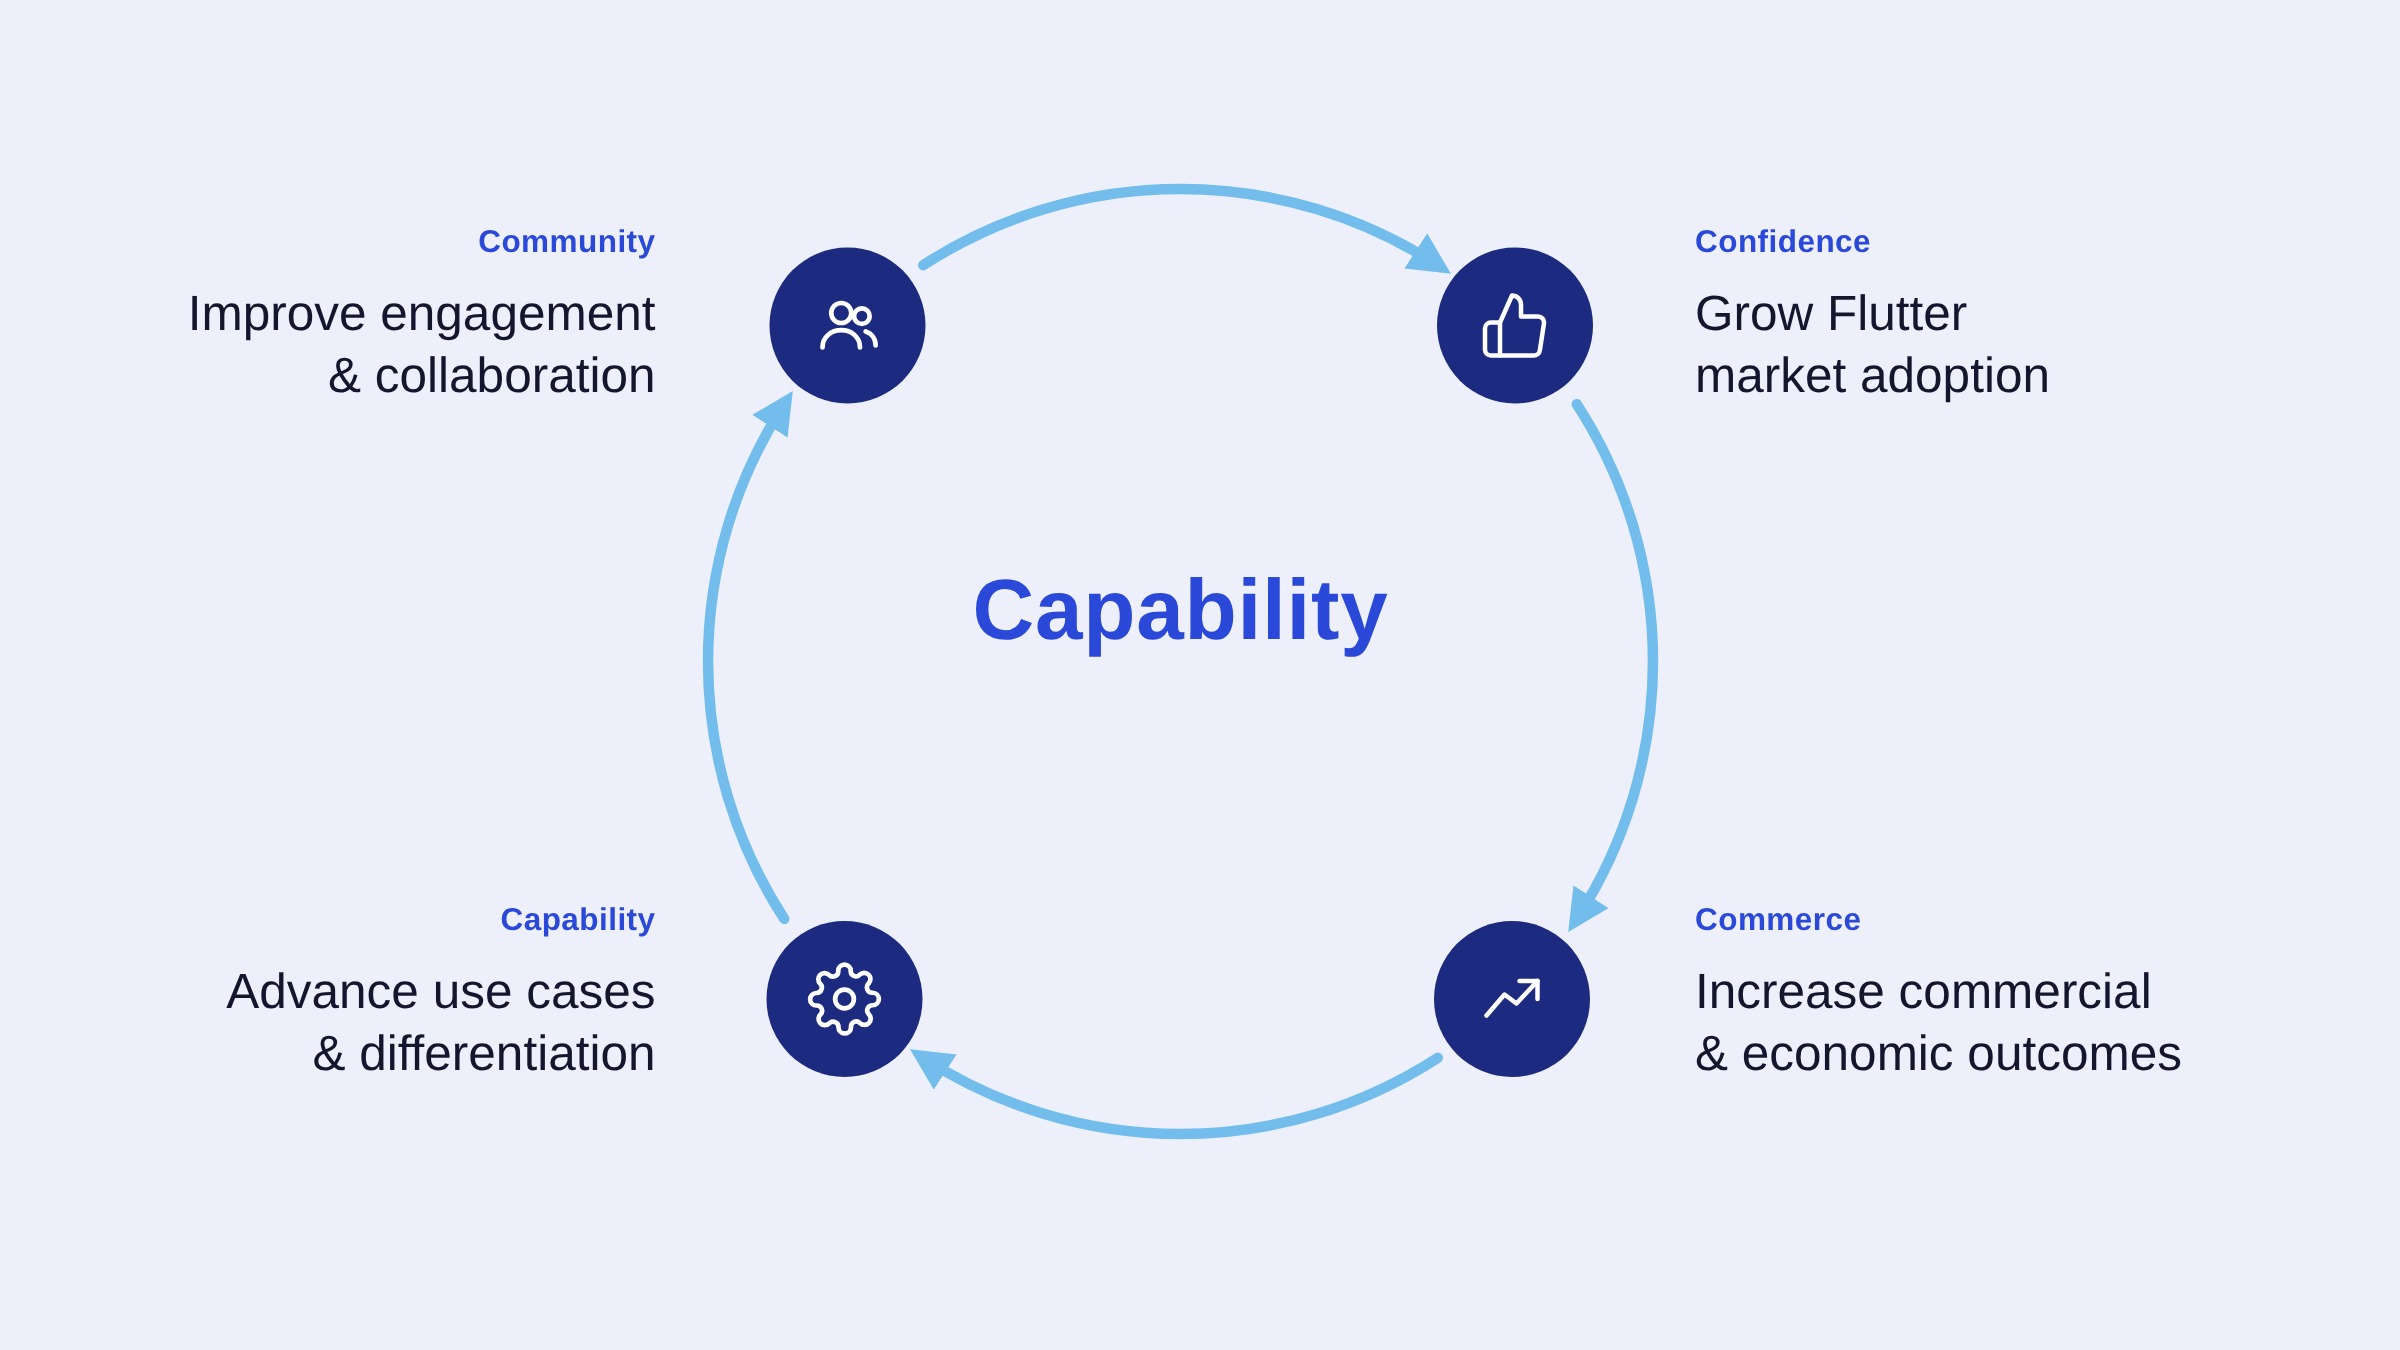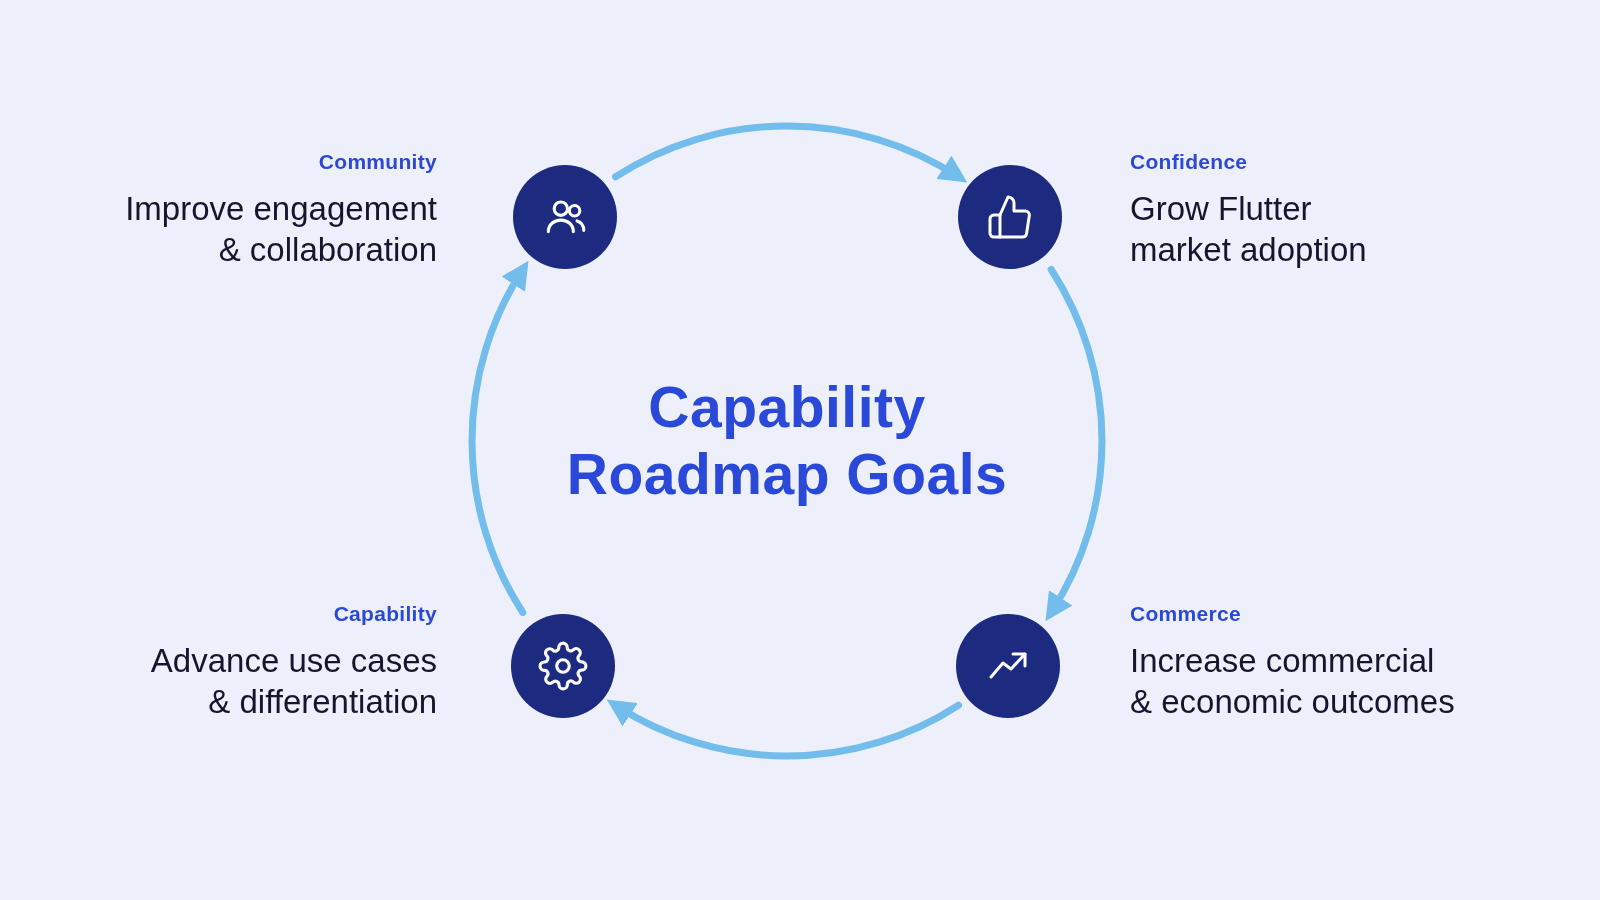--- a/index.html
+++ b/index.html
@@ -72,21 +72,20 @@
       </marker>
     </defs>
     <path d="M 615.5 176.8 A 315 315 0 0 1 958.5 176.8" style="fill:none;stroke:var(--arrow);stroke-width:7;stroke-linecap:round" marker-end="url(#ah)"></path>
     <path d="M 1051.2 269.5 A 315 315 0 0 1 1051.2 612.5" style="fill:none;stroke:var(--arrow);stroke-width:7;stroke-linecap:round" marker-end="url(#ah)"></path>
     <path d="M 958.5 705.2 A 315 315 0 0 1 615.5 705.2" style="fill:none;stroke:var(--arrow);stroke-width:7;stroke-linecap:round" marker-end="url(#ah)"></path>
     <path d="M 522.8 612.5 A 315 315 0 0 1 522.8 269.5" style="fill:none;stroke:var(--arrow);stroke-width:7;stroke-linecap:round" marker-end="url(#ah)"></path>
   </svg>
 
   <div class="title">
     <div>Capability</div>
-    <div>Roadmap Goals</div>
   </div>
 
   <div class="node-circle circle-tl">
     <span>
       <svg width="50" height="50" viewBox="0 0 24 24" fill="none" stroke="#ffffff" stroke-width="1.5" stroke-linecap="round" stroke-linejoin="round">
         <circle cx="10" cy="8" r="3.2"></circle>
         <path d="M4 19c0-3.3 2.7-5.5 6-5.5s6 2.2 6 5.5"></path>
         <circle cx="16.6" cy="9" r="2.5"></circle>
         <path d="M17.8 13.9c1.9 .6 3.2 2.3 3.2 4.5"></path>
       </svg>

